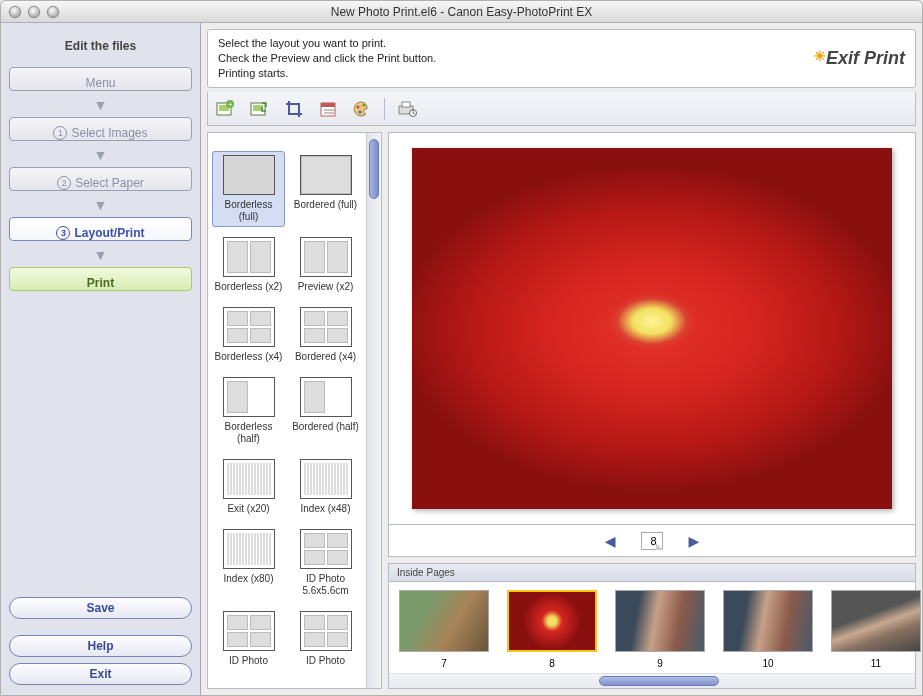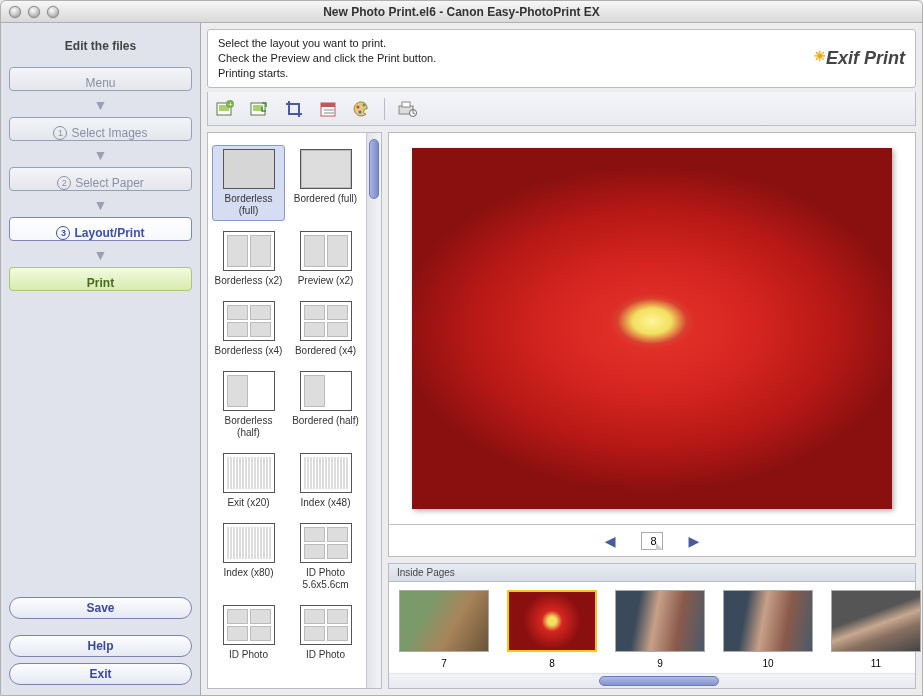--- a/index.html
+++ b/index.html
@@ -21,21 +21,20 @@
   border-radius: 6px 6px 0 0;
 }
 .titlebar {
   height: 22px;
   background: linear-gradient(#f7f7f7, #d8d8d8);
   border-bottom: 1px solid #b0b0b0;
   border-radius: 6px 6px 0 0;
   display: flex;
   align-items: center;
   position: relative;
-  font-weight: bold;
 }
 .traffic {
   display: flex;
   gap: 7px;
   padding-left: 8px;
 }
 .tlight {
   width: 12px; height: 12px; border-radius: 50%;
   box-shadow: inset 0 1px 1px rgba(255,255,255,.6), 0 0 1px rgba(0,0,0,.4);
   background: radial-gradient(circle at 40% 35%, #fff, #bbb 60%, #999);
@@ -170,21 +169,21 @@
 .layout-palette {
   width: 175px;
   background: #fff;
   border: 1px solid #b8bcc9;
   display: flex;
   overflow: hidden;
 }
 .layout-list {
   flex: 1;
   overflow-y: auto;
-  padding: 12px 4px;
+  padding: 18px 4px;
   display: grid;
   grid-template-columns: 1fr 1fr;
   gap: 6px 4px;
   align-content: start;
 }
 .layout-item {
   display: flex;
   flex-direction: column;
   align-items: center;
   padding: 4px 2px;

